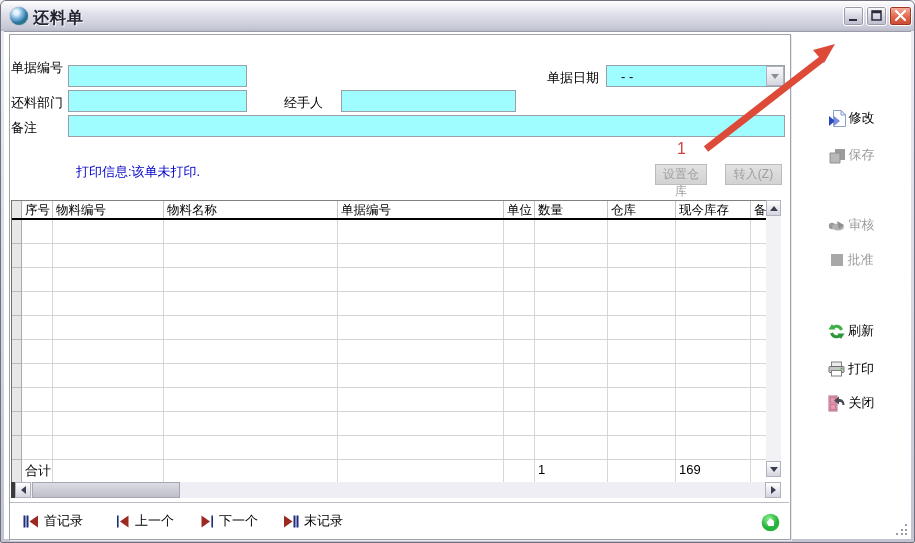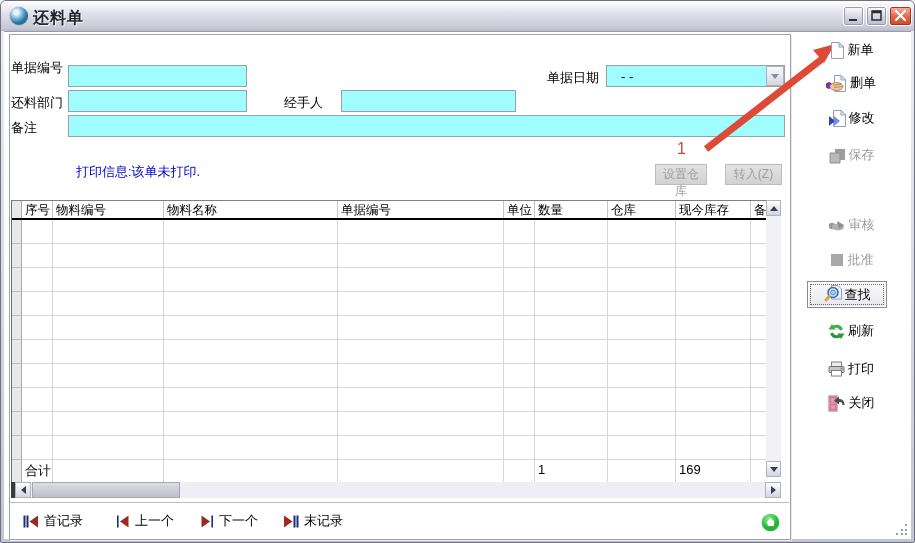--- a/index.html
+++ b/index.html
@@ -361,42 +361,20 @@
     <defs>
         <radialGradient id="grn" cx="40%" cy="30%">
           <stop offset="0%" stop-color="#8cf08c"></stop>
           <stop offset="100%" stop-color="#25b33c"></stop>
         </radialGradient>
       </defs>
     <circle cx="9.5" cy="9.5" r="8.8" fill="url(#grn)"></circle>
     <path d="M5.5 9.5 L9.5 5 L13 8.2 L13 13 L7.5 13 Z" fill="#ffffff"></path>
   </svg>
 
-  <div class="side-btn" id="sb-0">
-    <span class="icn">
-      <svg width="16" height="17">
-          <path d="M2.5 .5 H10 L14.5 5 V16.5 H2.5 Z" fill="#fefeff" stroke="#8aa0c8"></path>
-          <path d="M10 .5 L10 5 H14.5 Z" fill="#e4ecfa" stroke="#8aa0c8"></path>
-        </svg>
-      </span>
-    <span>新单</span>
-  </div>
-  <div class="side-btn" id="sb-1">
-    <span class="icn">
-      <svg width="21" height="17">
-          <path d="M8.5 .5 H15 L19.5 5 V16.5 H8.5 Z" fill="#fefeff" stroke="#8aa0c8"></path>
-          <path d="M15 .5 L15 5 H19.5 Z" fill="#e4ecfa" stroke="#8aa0c8"></path>
-      <circle cx="3" cy="10.5" r="2.8" fill="#8b2fc0" stroke="#5e1a86"></circle>
-      <ellipse cx="10.5" cy="11.5" rx="6.5" ry="4" fill="#ecc89c" stroke="#b98d56"></ellipse>
-      <line x1="7" y1="10" x2="15" y2="9.5" stroke="#b98d56"></line>
-          <line x1="8" y1="12.5" x2="16" y2="11.5" stroke="#b98d56"></line>
-        </svg>
-      </span>
-    <span>删单</span>
-  </div>
   <div class="side-btn disabled" id="sb-3">
     <span class="icn">
       <svg width="18" height="17">
           <path d="M7 2 H17 V13 H7 Z" fill="#9c9c9c"></path>
           <path d="M2 6 H12 V16 H2 Z" fill="#b8b8b8" stroke="#909090"></path>
         </svg>
       </span>
     <span>保存</span>
   </div>
   <div class="side-btn" id="sb-2">
@@ -420,30 +398,20 @@
       </span>
     <span>审核</span>
   </div>
   <div class="side-btn disabled" id="sb-6">
     <span class="icn">
       <svg width="16" height="16">
           <rect x="2" y="2" width="12" height="12" fill="#a8a8a8"></rect>
         </svg>
       </span>
     <span>批准</span>
-  </div>
-  <div class="find-btn" id="sb-7">
-    <span class="icn">
-      <svg width="19" height="18">
-          <path d="M7.5 1.5 H14 L17.5 5 V15 H7.5 Z" fill="#eef4fc" stroke="#8aa0c8"></path>
-      <circle cx="9" cy="8.5" r="5" fill="#d0e4f6" stroke="#3a6aaa" stroke-width="1.6"></circle>
-      <circle cx="9" cy="8.5" r="2.4" fill="#aacdee" stroke="#6090c8"></circle>
-      <line x1="5.2" y1="12.4" x2="2" y2="16" stroke="#d9a24a" stroke-width="3" stroke-linecap="round"></line>
-        </svg></span>
-    <span>查找</span>
   </div>
   <div class="side-btn" id="sb-8">
     <span class="icn">
       <svg width="17" height="17">
           <path d="M13.5 7 A5.5 5.5 0 0 0 4 5.2" fill="none" stroke="#3cb043" stroke-width="3"></path>
           <polygon points="0.5,6.5 7.5,6.5 4,1" fill="#3cb043"></polygon>
       <path d="M3.5 10 A5.5 5.5 0 0 0 13 11.8" fill="none" stroke="#2e9638" stroke-width="3"></path>
           <polygon points="9.5,10.5 16.5,10.5 13,16" fill="#2e9638"></polygon>
         </svg>
       </span>

